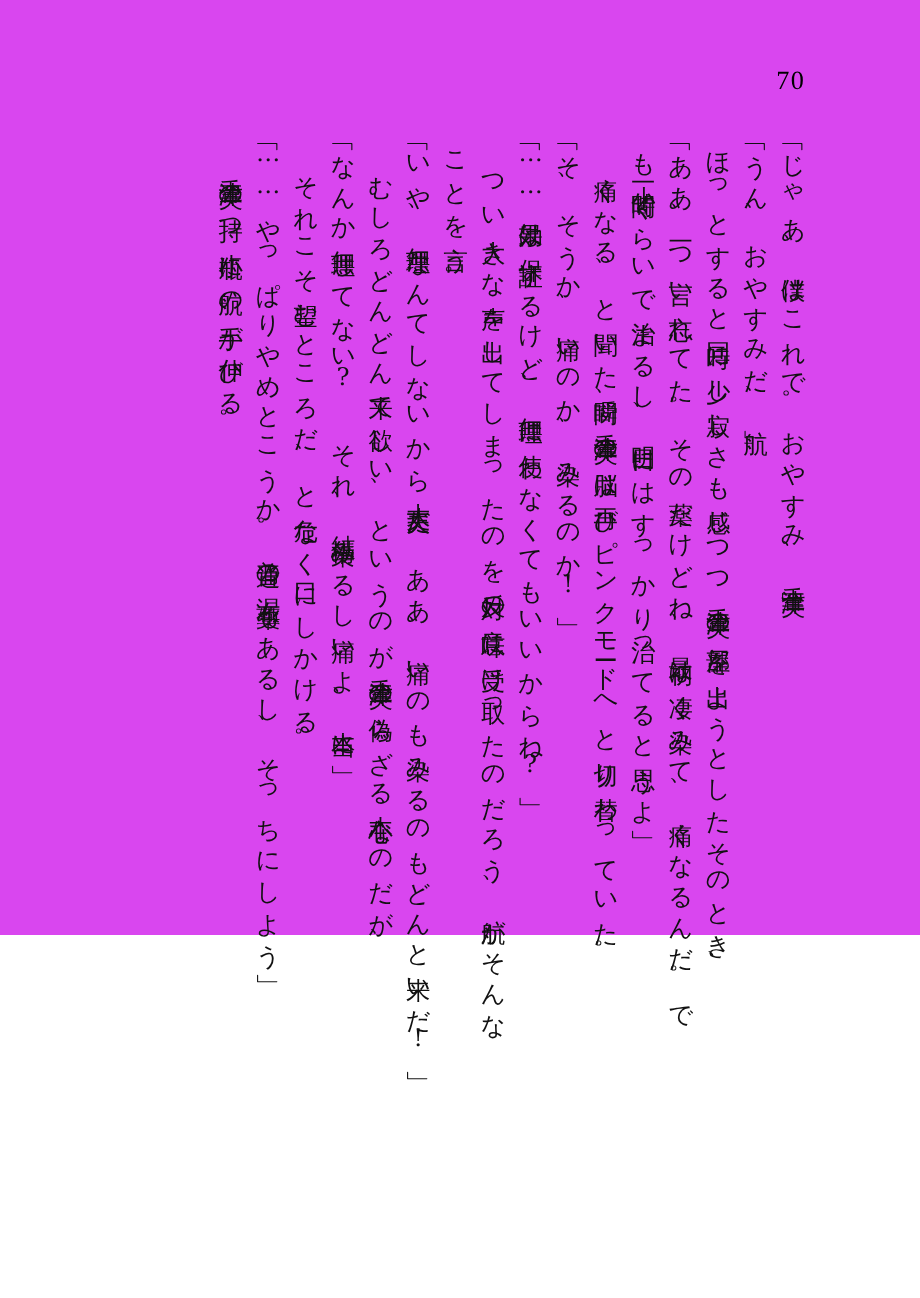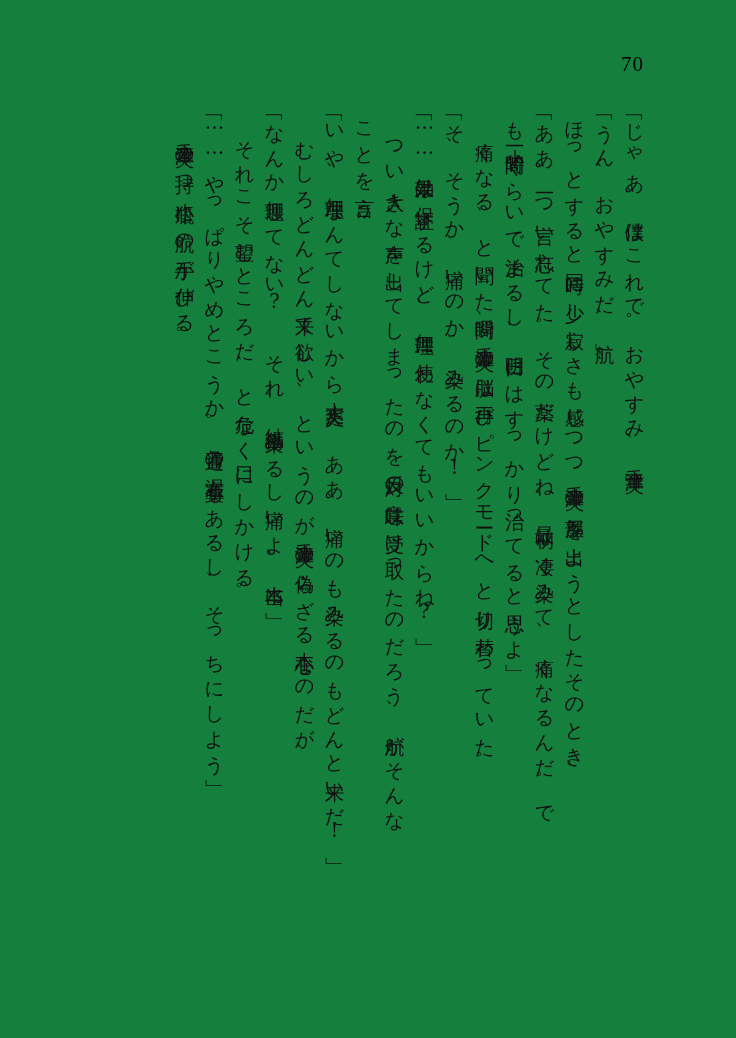--- a/index.html
+++ b/index.html
@@ -10,22 +10,22 @@
   body {
     width: 736px;
     height: 1038px;
     overflow: hidden;
     font-family: "DejaVu Serif", "Liberation Serif", serif;
     color: #000000;
   }
   .page {
     position: relative;
     width: 736px;
-    height: 1038px;
-    background: #15803d;
+    height: 748px;
+    background: #d946ef;
     box-sizing: border-box;
   }
   .page-number {
     position: absolute;
     top: 52px;
     right: 92px;
     font-family: "Liberation Serif", "DejaVu Serif", serif;
     font-size: 21px;
     letter-spacing: 1px;
     color: #000000;

